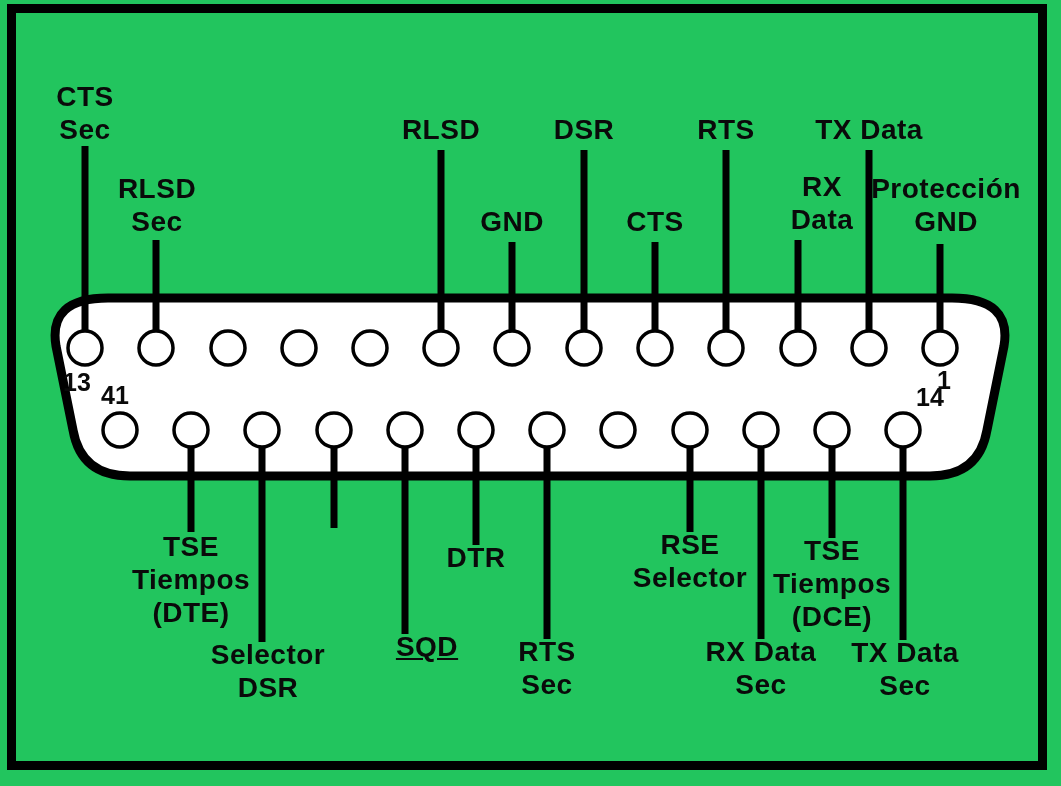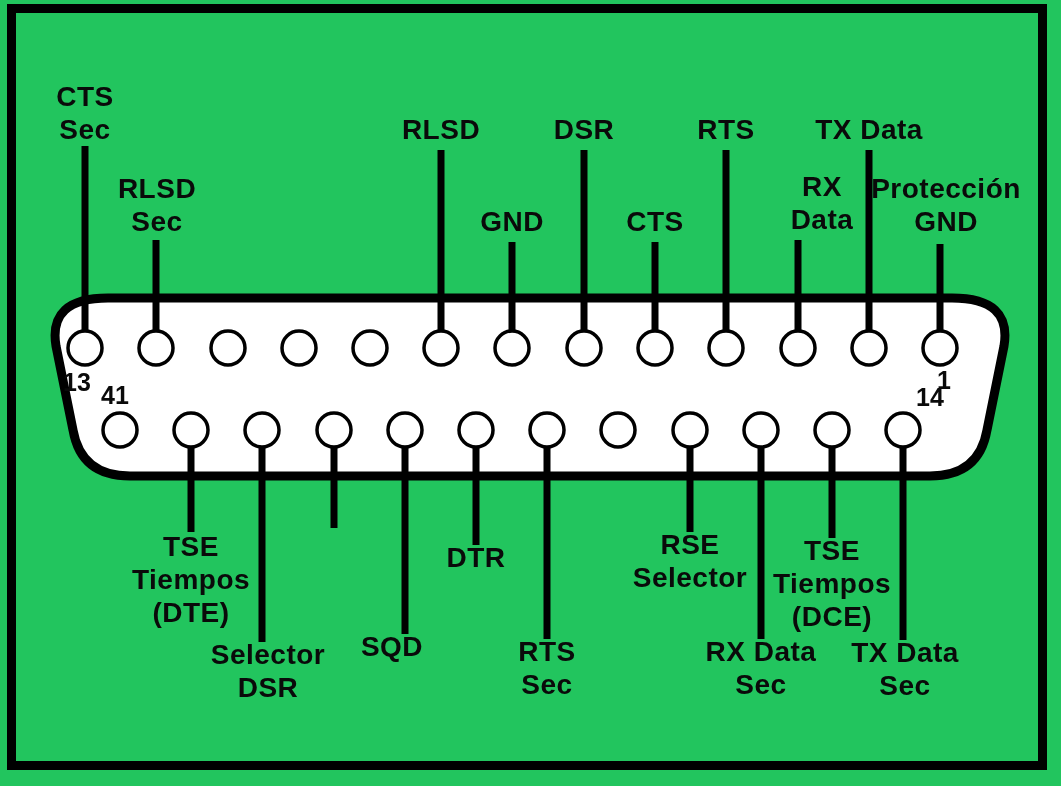--- a/index.html
+++ b/index.html
@@ -112,21 +112,21 @@
 Data</div>
   <div class="lbl" style="left:869px; top:113px;">TX Data</div>
   <div class="lbl" style="left:946px; top:172px;">Protección
 GND</div>
 
   <div class="lbl" style="left:191px; top:530px;">TSE
 Tiempos
 (DTE)</div>
   <div class="lbl" style="left:268px; top:638px;">Selector
 DSR</div>
-  <div class="lbl" style="left:392px; top:630px;">SQD</div>
+  <div class="lbl" style="left:427px; top:630px;text-decoration:underline;">SQD</div>
   <div class="lbl" style="left:476px; top:541px;">DTR</div>
   <div class="lbl" style="left:547px; top:635px;">RTS
 Sec</div>
   <div class="lbl" style="left:690px; top:528px;">RSE
 Selector</div>
   <div class="lbl" style="left:761px; top:635px;">RX Data
 Sec</div>
   <div class="lbl" style="left:832px; top:534px;">TSE
 Tiempos
 (DCE)</div>

